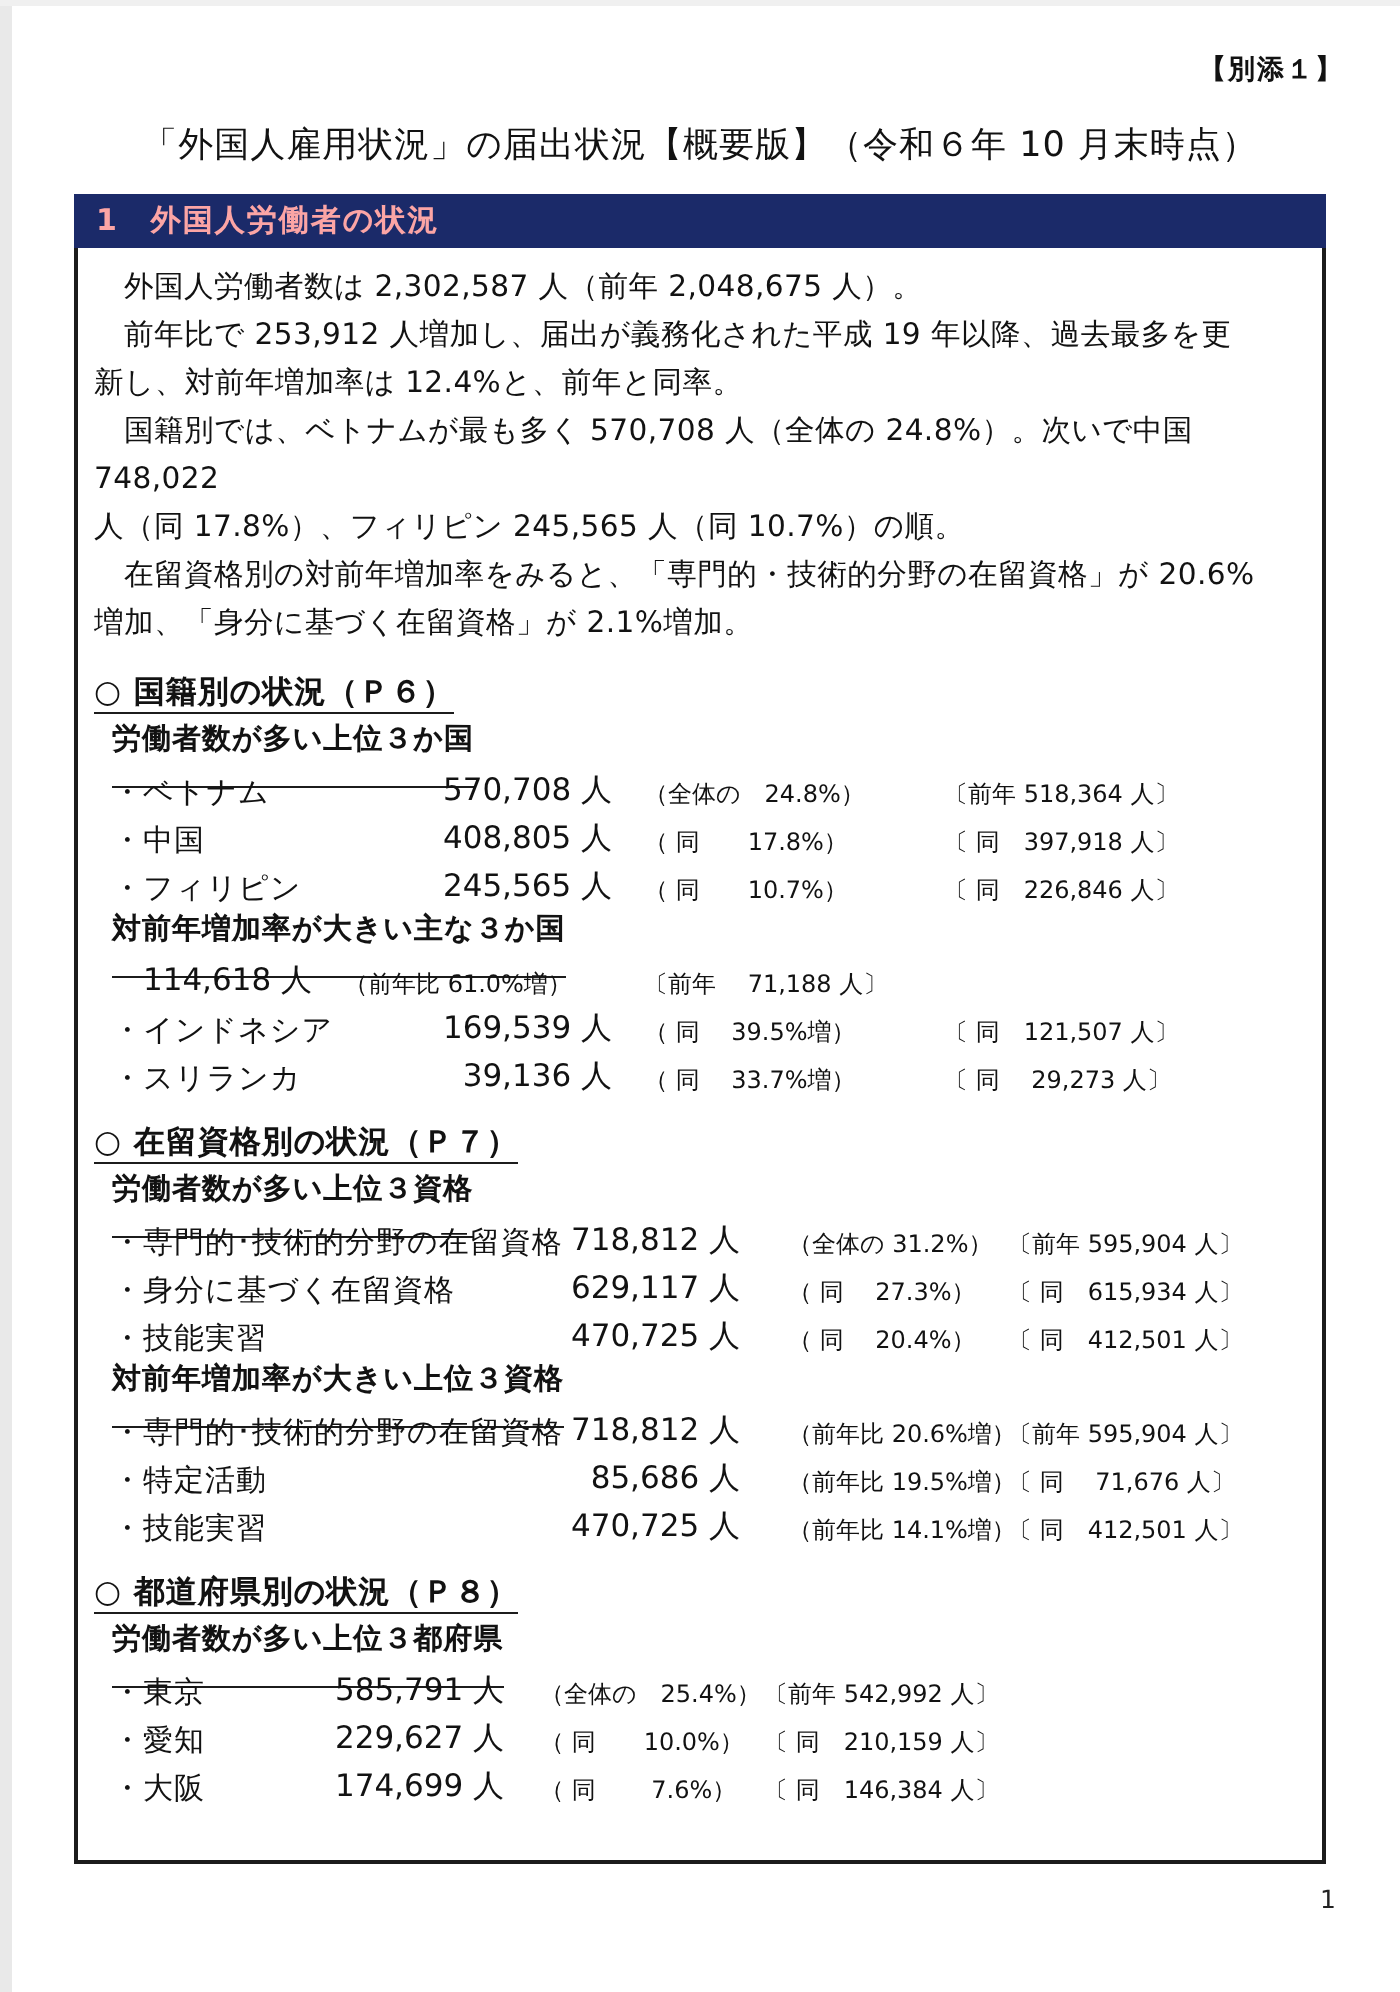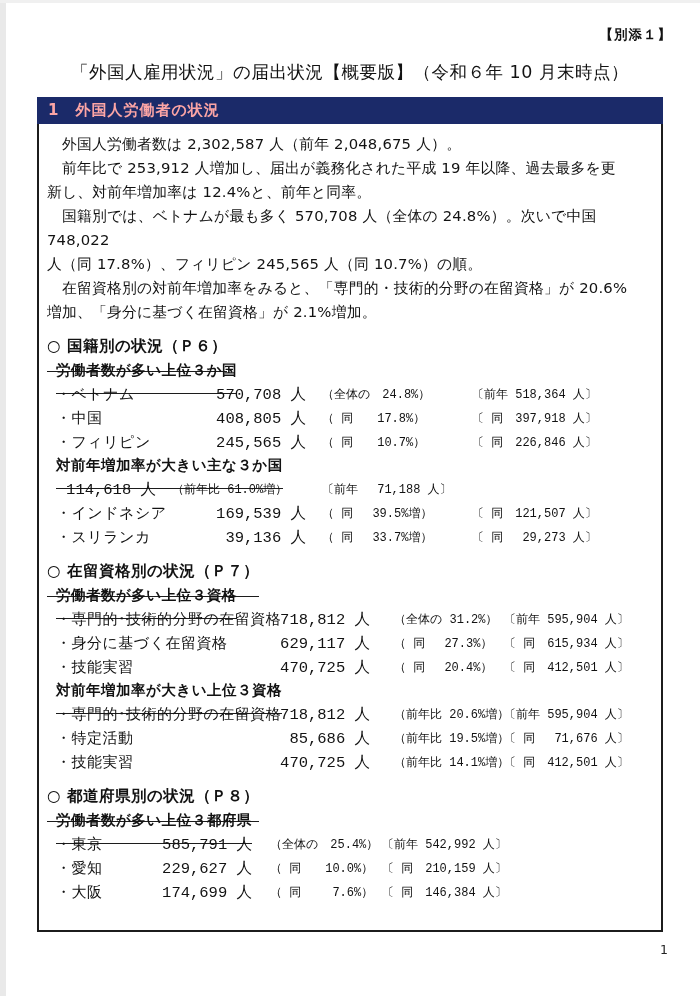--- a/index.html
+++ b/index.html
@@ -22,25 +22,25 @@
   .box{
     border:2px solid #1c1c1c;border-top:none;box-sizing:border-box;
     height:808px;padding:8px 6px 0 8px;
   }
 
   .summary-heading{font-size:15px;font-weight:700;line-height:24px;letter-spacing:0.5px;}
   .summary-line{font-size:14.8px;line-height:24px;white-space:pre-wrap;letter-spacing:0.2px;font-weight:500;}
 
   .section{margin-top:10px;}
   .sec-title{line-height:25px;font-size:15.5px;font-weight:700;letter-spacing:0.5px;}
-  .sec-title .u{border-bottom:1.5px solid #1c1c1c;padding-bottom:16px;}
+  .sec-title .u{border-bottom:1.5px solid #1c1c1c;padding-bottom:1px;}
   .sub-title{line-height:23px;font-size:14.5px;font-weight:700;margin-left:9px;letter-spacing:0.5px;}
   .sub-title .u{border-bottom:1.2px solid #1c1c1c;padding-bottom:15px;}
 
-  .row{display:flex;align-items:center;height:24px;padding-left:9px;font-family:Liberation Mono, monospace;}
+  .row{display:flex;align-items:flex-end;height:24px;padding-left:9px;}
   .c-name{font-size:15px;font-weight:500;white-space:pre;letter-spacing:0.5px;}
   .c-val{font-size:15.5px;font-weight:500;text-align:right;white-space:pre;}
   .c-pct{font-size:12px;white-space:pre;font-weight:500;}
   .c-prev{font-size:12px;white-space:pre;font-weight:500;}
 
   
   .s1 .c-name{width:150px;}
   .s1 .c-val{width:100px;}
   .s1 .c-pct{width:150px;margin-left:16px;}
   .s2 .c-name{width:212px;}

